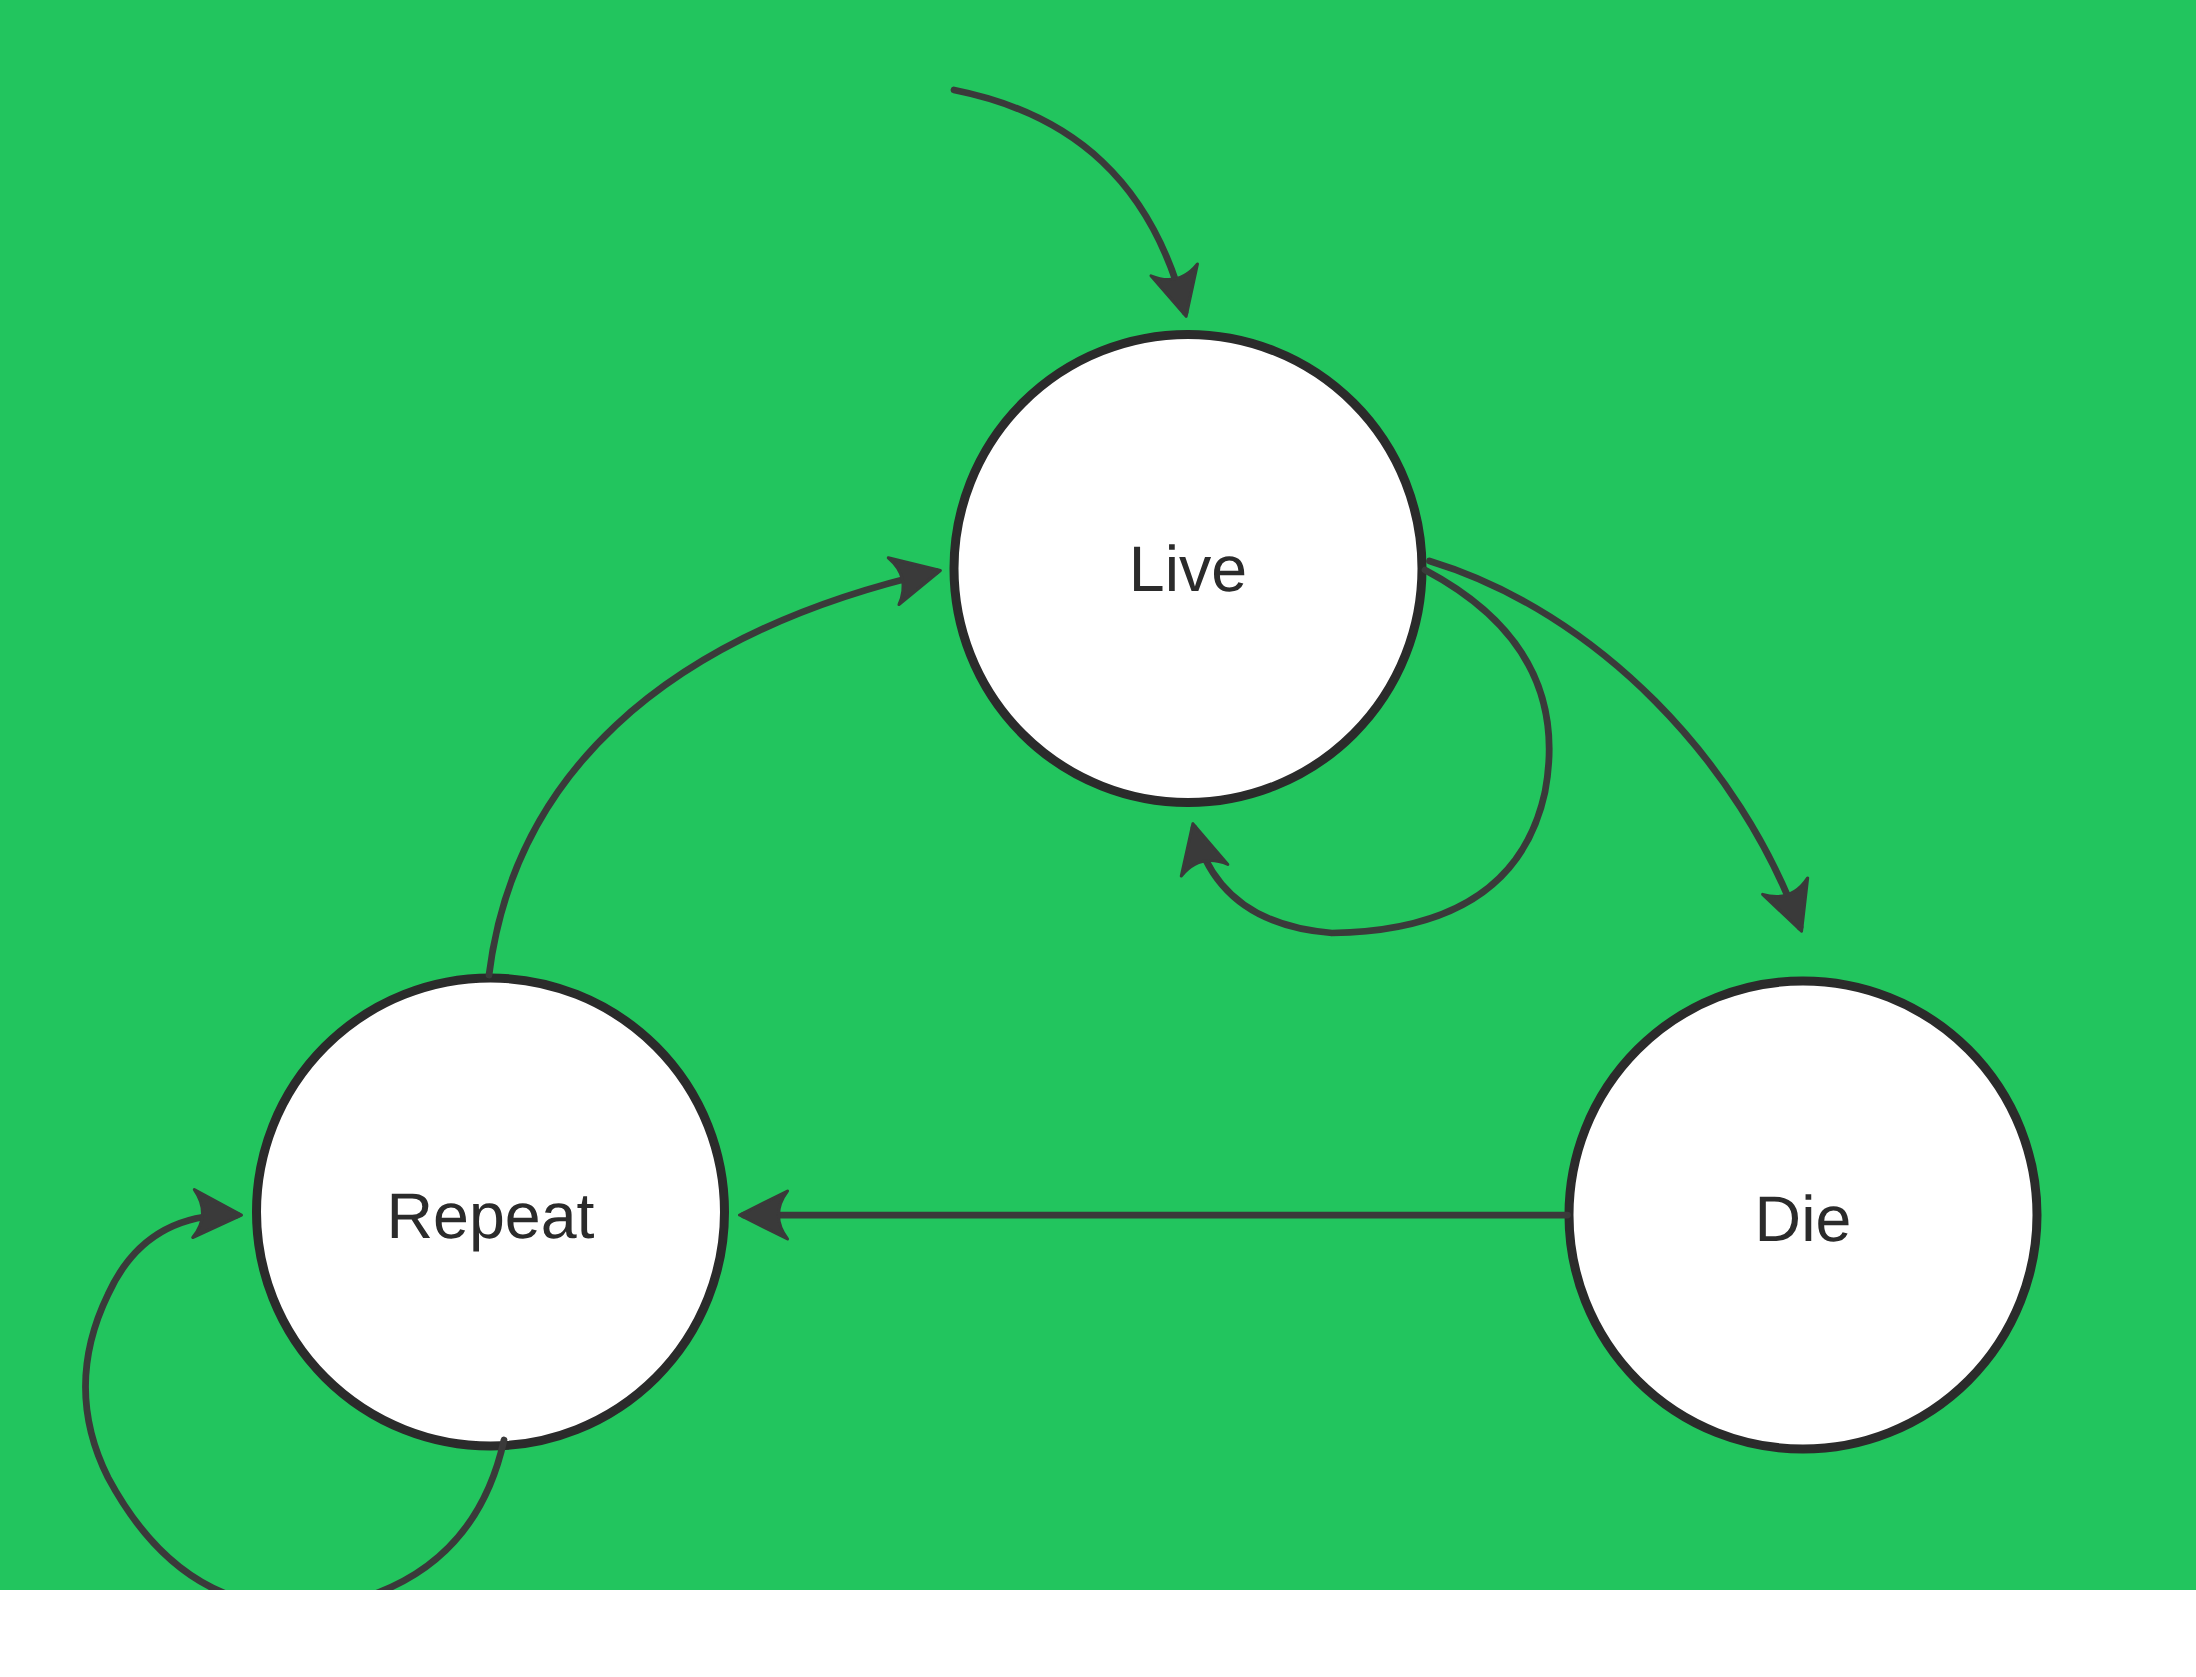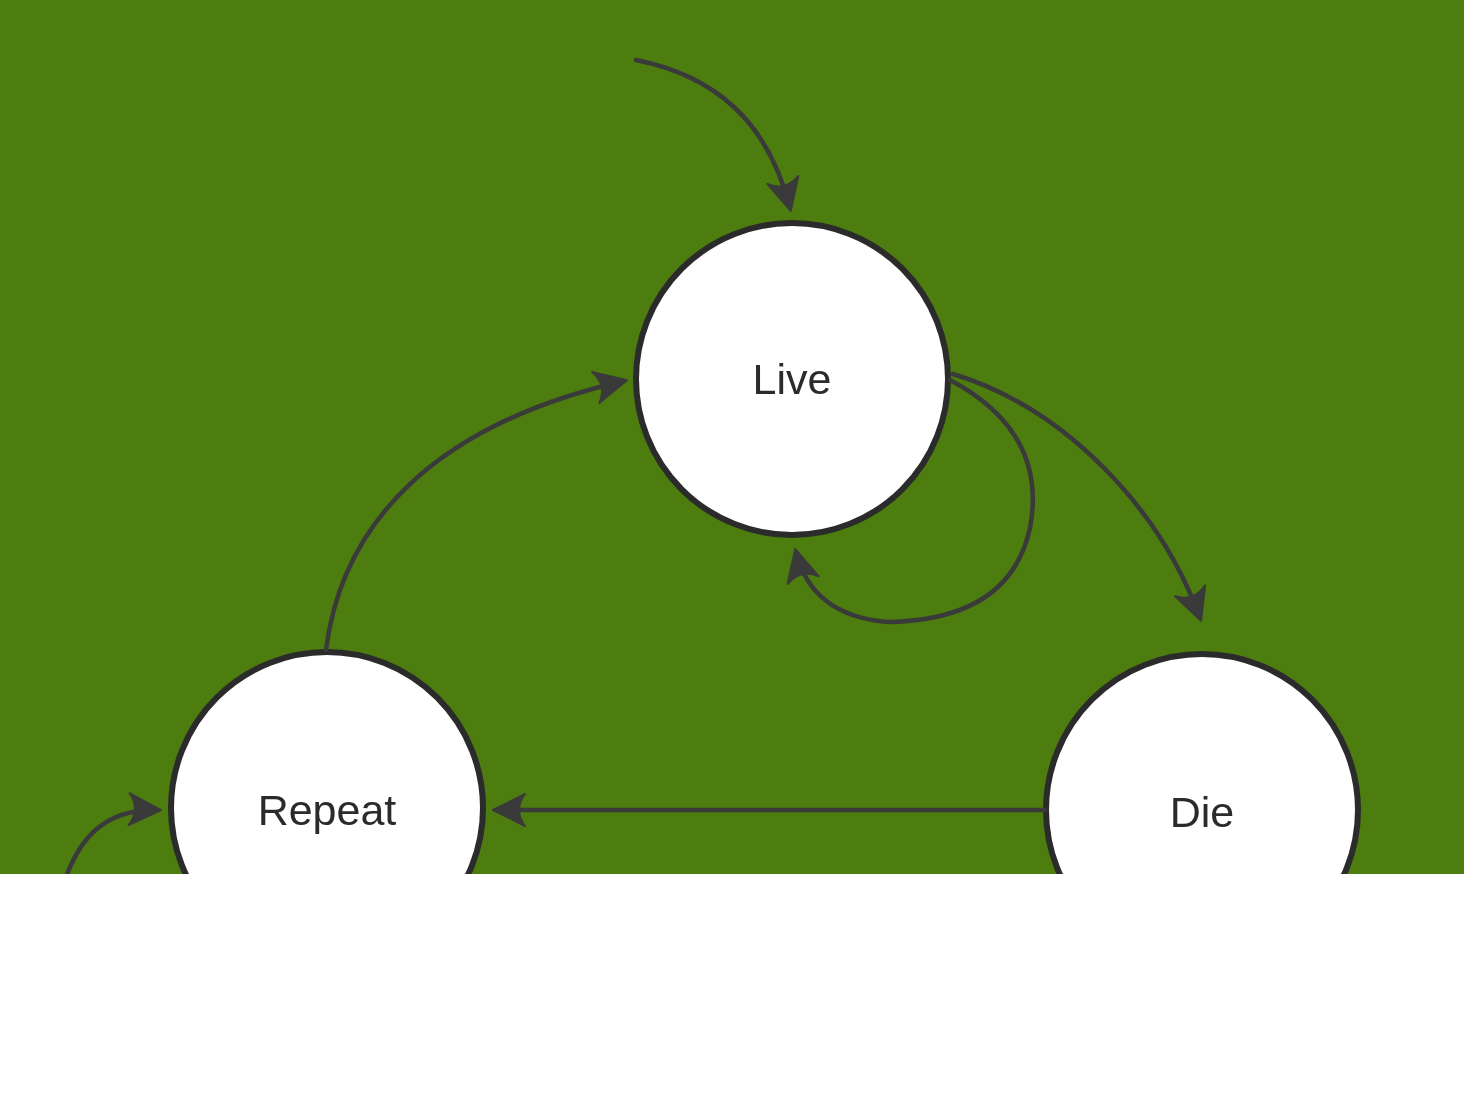--- a/index.html
+++ b/index.html
@@ -3,22 +3,22 @@
 <meta charset="utf-8">
 <style>
   html, body {
     margin: 0;
     padding: 0;
     background: #ffffff;
   }
   .canvas {
     position: relative;
     width: 1464px;
-    height: 874px;
-    background: #4d7c0f;
+    height: 1060px;
+    background: #22c55e;
     overflow: hidden;
   }
   svg {
     display: block;
     width: 1464px;
     height: 1118px;
   }
   .node-circle {
     fill: #ffffff;
     stroke: #2b2b2b;

